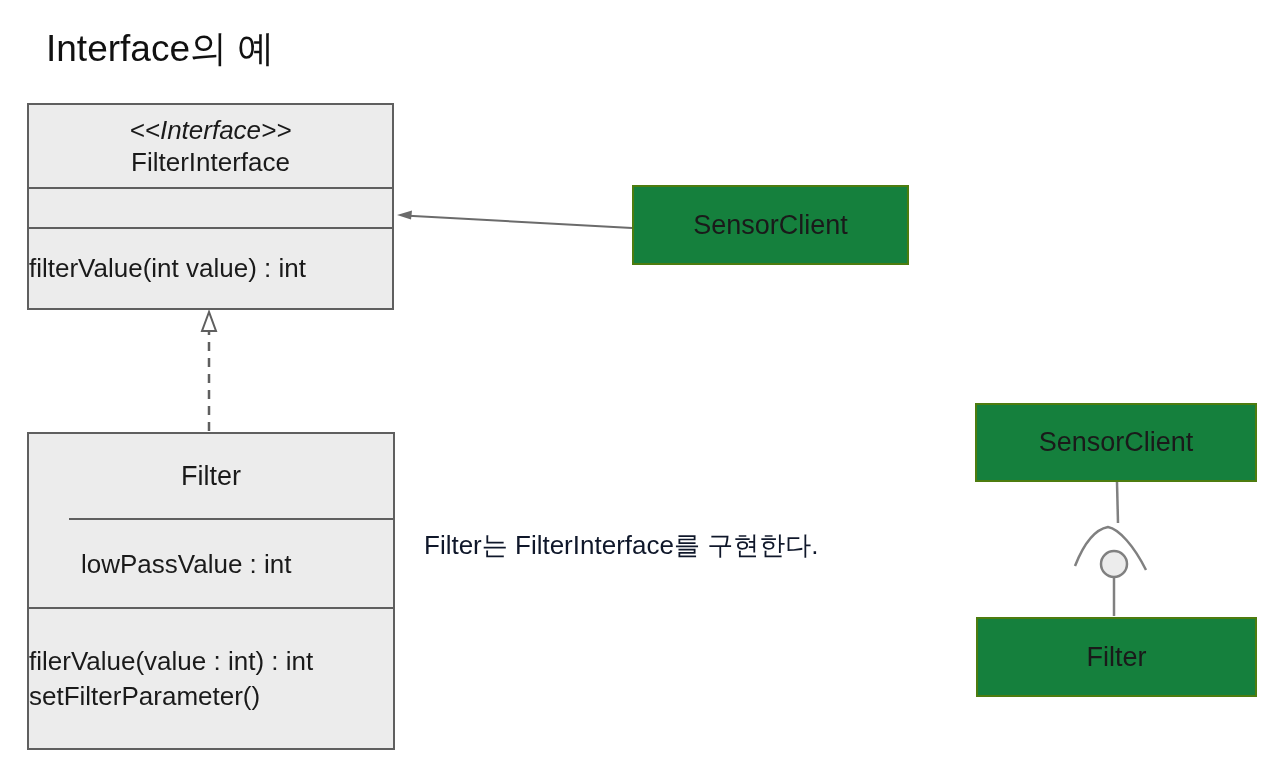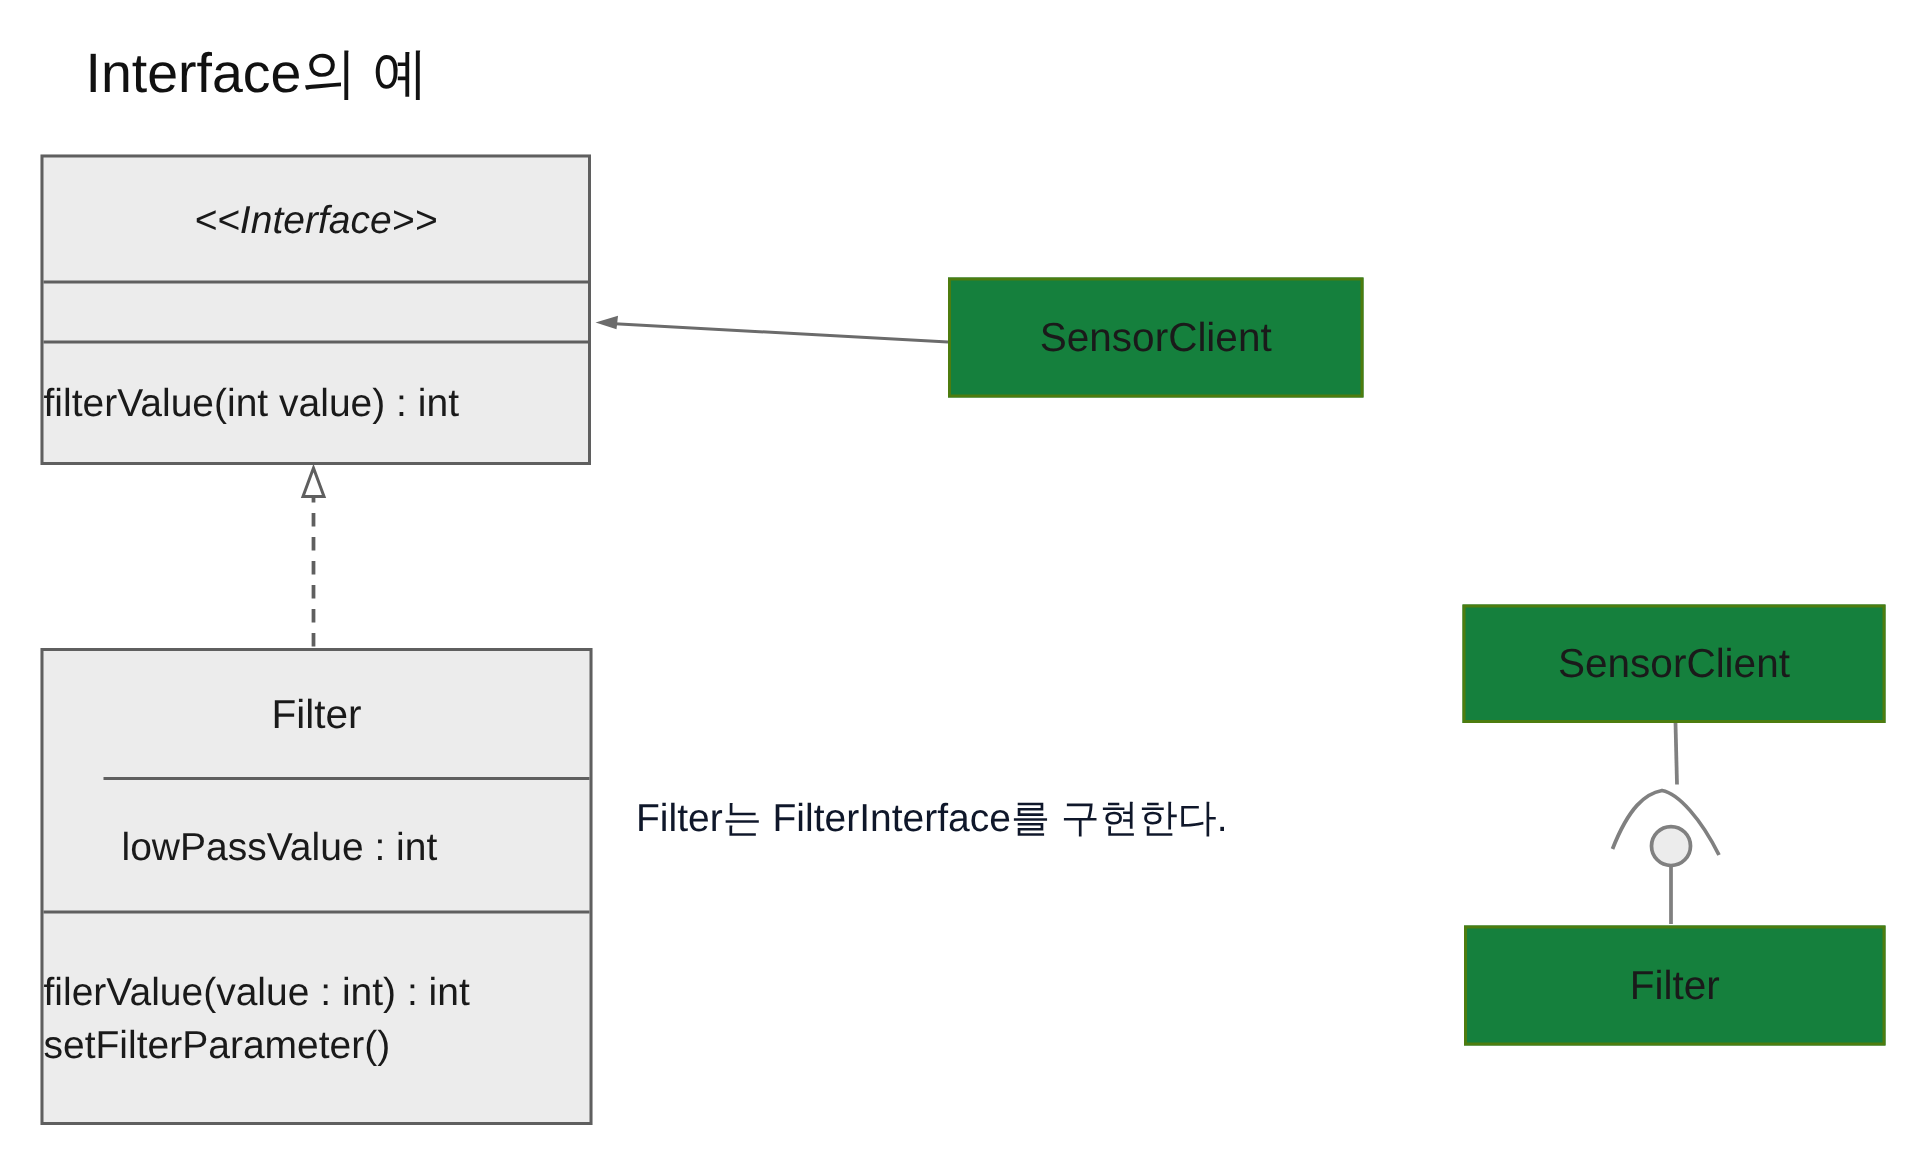--- a/index.html
+++ b/index.html
@@ -7,21 +7,21 @@
     position: relative;
     width: 1275px;
     height: 766px;
     background: #ffffff;
     font-family: "Liberation Sans", "DejaVu Sans", sans-serif;
     color: #1a1a1a;
     overflow: hidden;
   }
   .slide-title {
     position: absolute;
-    left: 57px;
+    left: 46px;
     top: 24px;
     margin: 0;
     font-size: 37px;
     font-weight: 400;
     color: #111111;
     white-space: nowrap;
   }
   
   .uml-box {
     position: absolute;
@@ -100,20 +100,21 @@
 </head>
 <body>
 
 <div class="canvas">
 
   <h1 class="slide-title">Interface의 예</h1>
 
   <div class="uml-box" id="box-filter-interface">
     <div class="compartment cmp-header">
       <div class="stereotype">&lt;&lt;Interface&gt;&gt;</div>
+      <div class="class-name">FilterInterface</div>
     </div>
     <div class="compartment cmp-attrs"></div>
     <div class="compartment cmp-methods">
       <div>filterValue(int value) : int</div>
     </div>
   </div>
 
   <div class="uml-simple" id="box-sensor-client-top">
     <span>SensorClient</span>
   </div>

